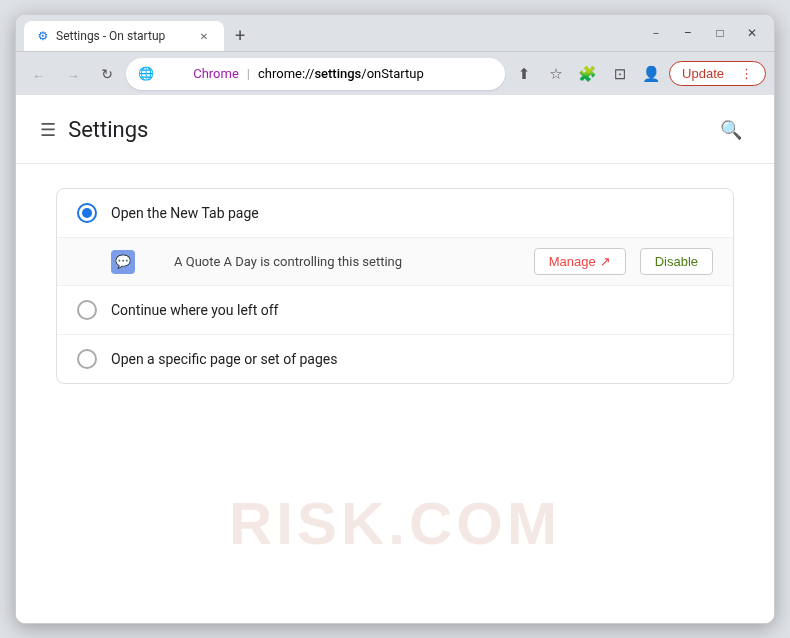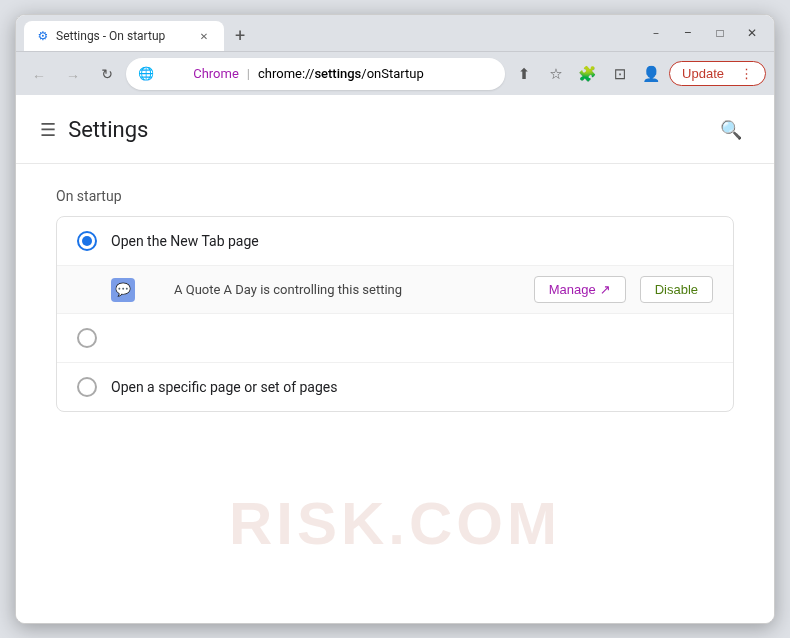--- a/index.html
+++ b/index.html
@@ -311,21 +311,21 @@
       color: #444;
       flex: 1;
       margin-left: 25px;
     }
     .manage-btn {
       border: 1px solid #ccc;
       background: #fff;
       border-radius: 4px;
       padding: 5px 14px;
       font-size: 13px;
-      color: #a21caf;
+      color: #ef4444;
       cursor: pointer;
       display: flex;
       align-items: center;
       gap: 4px;
     }
     .disable-btn {
       border: 1px solid #ccc;
       background: #fff;
       border-radius: 4px;
       padding: 5px 14px;
@@ -399,21 +399,20 @@
 
     <div class="settings-header">
       <div class="settings-title-group">
         <span class="hamburger-icon">☰</span>
         <span class="settings-title">Settings</span>
       </div>
       <div class="search-icon-btn">🔍</div>
     </div>
 
     <div class="settings-body">
-      <div class="section-label">On startup</div>
 
       <div class="startup-card">
 
         <div class="option-row">
           <div class="radio-outer checked">
             <div class="radio-inner"></div>
           </div>
           <span class="option-label">Open the New Tab page</span>
         </div>
 
@@ -422,20 +421,21 @@
           <span class="extension-label">A Quote A Day is controlling this setting</span>
           <button class="manage-btn">
             <span>Manage</span>
             <span>↗</span>
           </button>
           <button class="disable-btn">Disable</button>
         </div>
 
         <div class="option-row">
           <div class="radio-outer unchecked"></div>
+          <span class="option-label">Continue where you left off</span>
         </div>
 
         <div class="option-row">
           <div class="radio-outer unchecked"></div>
           <span class="option-label">Open a specific page or set of pages</span>
         </div>
       </div>
     </div>
 
     <div class="watermark">RISK.COM</div>

